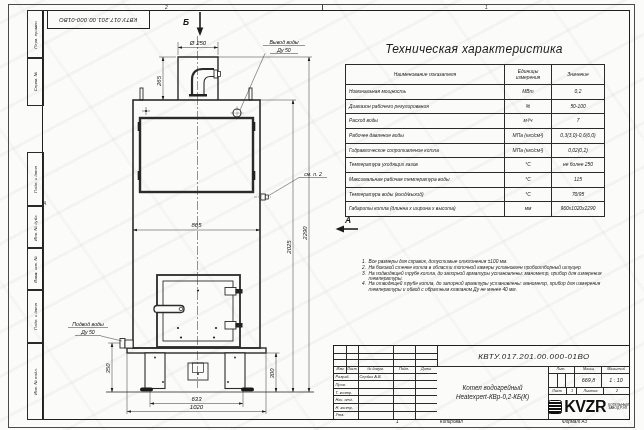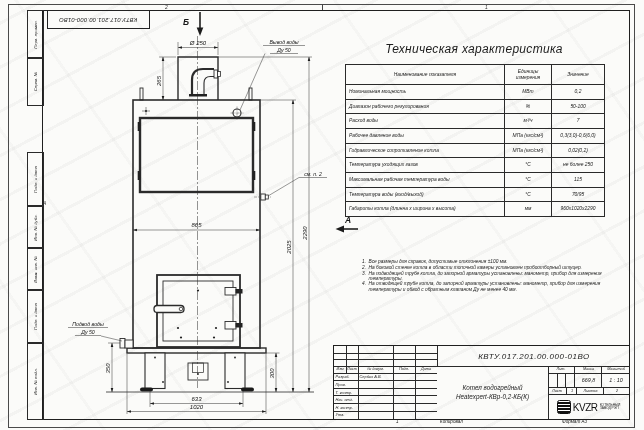--- a/index.html
+++ b/index.html
@@ -51,21 +51,21 @@
   .namebox{position:absolute;left:103px;top:20px;width:111px;height:53px;border-right:1px solid #2a2a2a;
            display:flex;flex-direction:column;align-items:center;justify-content:center;
            font-size:6.3px;line-height:8.5px;text-align:center;}
   .rt{position:absolute;left:214px;top:20px;width:81px;height:53px;font-size:3.8px;}
   .rt .cell{position:absolute;display:flex;align-items:center;justify-content:center;overflow:hidden;}
   .logo{position:absolute;left:0;top:27.5px;width:81px;height:25.5px;border-top:0.7px solid #2a2a2a;
         display:flex;align-items:center;justify-content:center;gap:2px;font-style:normal;}
   .logoicon{width:14px;height:14px;border-radius:2.5px;background:
      repeating-linear-gradient(0deg,#101010 0 1.6px,#fff 1.6px 3.1px);
      border:1.6px solid #101010;box-sizing:border-box;}
-  .logotxt{font-size:10px;font-weight:normal;letter-spacing:-.4px;color:#101010;}
+  .logotxt{font-size:16px;font-weight:bold;letter-spacing:-.4px;color:#101010;}
   .logosub{font-size:3.3px;line-height:3.7px;color:#222;}
   .foot{font-size:4.6px;color:#222;}
   svg text{font-family:"Liberation Sans",sans-serif;font-style:italic;fill:#161616;stroke:none;}
 </style>
 </head>
 <body>
 
 <div class="sheet">
   <div class="watermark"></div>
 

